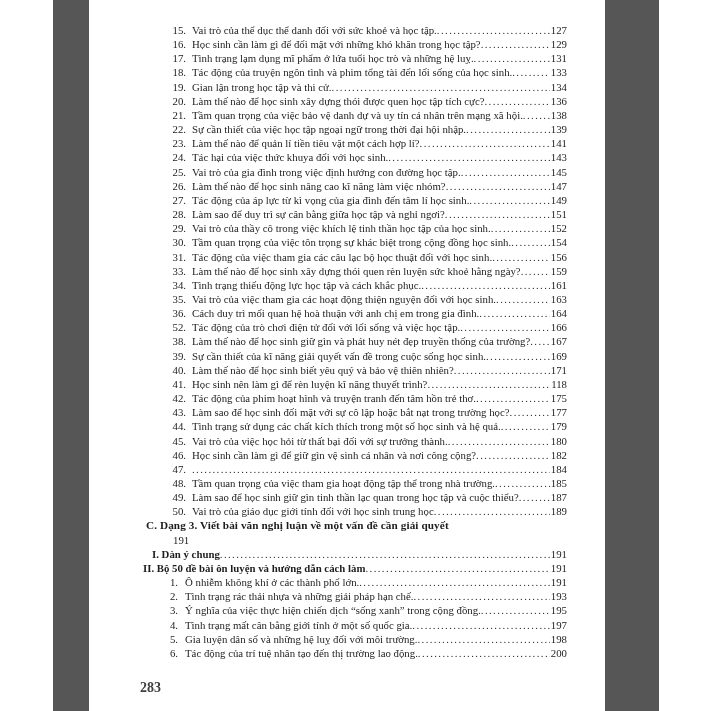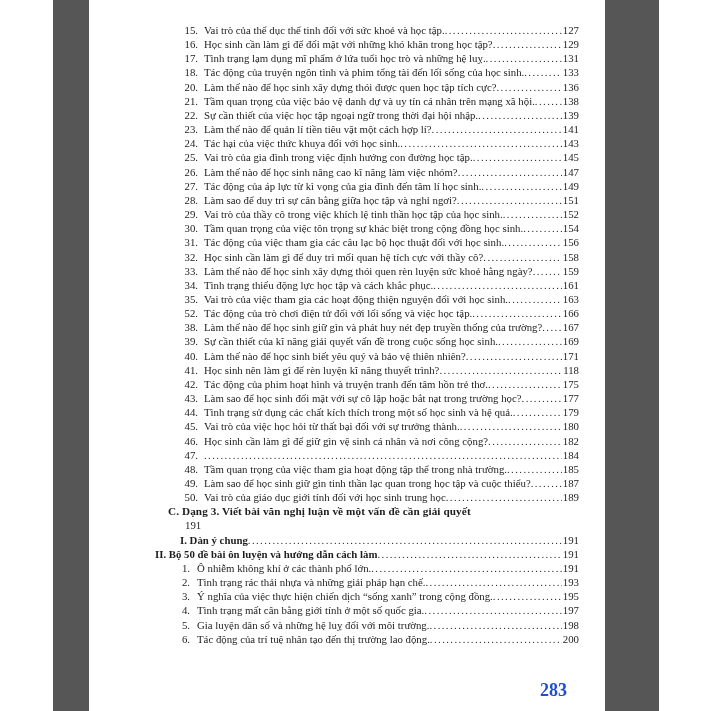--- a/index.html
+++ b/index.html
@@ -5,21 +5,21 @@
   html,body { margin:0; padding:0; }
   body {
     width:711px; height:711px; position:relative; overflow:hidden;
     background:#ffffff; color:#1d1d1d;
     font-family:"Liberation Serif","DejaVu Serif",serif;
   }
   .scan-bar { position:absolute; top:0; height:711px; background:#565656; }
   #bar-left  { left:53px;  width:36px; }
   #bar-right { left:605px; width:54px; }
 
-  #content { position:absolute; left:152px; top:23px; width:427px; }
+  #content { position:absolute; left:140px; top:23px; width:427px; }
 
   .row {
     display:flex; align-items:baseline;
     height:14.16px; line-height:14.16px;
     font-size:10.8px; white-space:nowrap; overflow:hidden;
   }
   .num { flex:0 0 52px; box-sizing:border-box; text-align:right; padding-right:6px; }
   .sub .num { flex:0 0 45px; padding-right:7px; }
   .title { flex:0 1 auto; min-width:0; overflow:hidden; }
   .bold { font-weight:bold; }
@@ -27,33 +27,33 @@
   .dots::after {
     content:"..........................................................................................................................................................";
     letter-spacing:1.4px;
   }
   .pg { flex:0 0 auto; padding-left:1px; }
 
   .heading-row { font-weight:bold; font-size:11.2px; letter-spacing:0.1px; }
 
   #footer {
     position:absolute; left:140px; top:680px; width:427px;
-    text-align:right; font-weight:bold; font-size:18px; color:#1d4ed8;
+    font-weight:bold; font-size:14px; color:#404040;
   }
 </style>
 </head>
 <body>
 
 <div id="bar-left" class="scan-bar"></div>
 <div id="bar-right" class="scan-bar"></div>
 
 <div id="content">
     <div class="row">
       <span class="num">15.</span>
-      <span class="title">Vai trò của thể dục thể tinh đối với sức khoẻ và học tập. </span>
+      <span class="title">Vai trò của thể dục thể danh đối với sức khoẻ và học tập. </span>
       <span class="dots"></span>
       <span class="pg">127</span>
     </div>
     <div class="row">
       <span class="num">16.</span>
       <span class="title">Học sinh cần làm gì để đối mặt với những khó khăn trong học tập?</span>
       <span class="dots"></span>
       <span class="pg">129</span>
     </div>
     <div class="row">
@@ -62,20 +62,26 @@
       <span class="dots"></span>
       <span class="pg">131</span>
     </div>
     <div class="row">
       <span class="num">18.</span>
       <span class="title">Tác động của truyện ngôn tình và phim tổng tài đến lối sống của học sinh. </span>
       <span class="dots"></span>
       <span class="pg">133</span>
     </div>
     <div class="row">
+      <span class="num">19.</span>
+      <span class="title">Gian lận trong học tập và thi cử. </span>
+      <span class="dots"></span>
+      <span class="pg">134</span>
+    </div>
+    <div class="row">
       <span class="num">20.</span>
       <span class="title">Làm thế nào để học sinh xây dựng thói được quen học tập tích cực? </span>
       <span class="dots"></span>
       <span class="pg">136</span>
     </div>
     <div class="row">
       <span class="num">21.</span>
       <span class="title">Tầm quan trọng của việc bảo vệ danh dự và uy tín cá nhân trên mạng xã hội. </span>
       <span class="dots"></span>
       <span class="pg">138</span>
@@ -134,44 +140,44 @@
       <span class="dots"></span>
       <span class="pg">154</span>
     </div>
     <div class="row">
       <span class="num">31.</span>
       <span class="title">Tác động của việc tham gia các câu lạc bộ học thuật đối với học sinh.</span>
       <span class="dots"></span>
       <span class="pg">156</span>
     </div>
     <div class="row">
-      <span class="num">32.</span>
-      <span class="title">Học sinh cần làm gì để duy trì mối quan hệ tích cực với thầy cô? </span>
-      <span class="dots"></span>
-      <span class="pg">158</span>
-    </div>
-    <div class="row">
       <span class="num">33.</span>
       <span class="title">Làm thế nào để học sinh xây dựng thói quen rèn luyện sức khoẻ hằng ngày?</span>
       <span class="dots"></span>
       <span class="pg">159</span>
     </div>
     <div class="row">
       <span class="num">34.</span>
       <span class="title">Tình trạng thiếu động lực học tập và cách khắc phục. </span>
       <span class="dots"></span>
       <span class="pg">161</span>
     </div>
     <div class="row">
       <span class="num">35.</span>
       <span class="title">Vai trò của việc tham gia các hoạt động thiện nguyện đối với học sinh. </span>
       <span class="dots"></span>
       <span class="pg">163</span>
     </div>
     <div class="row">
+      <span class="num">36.</span>
+      <span class="title">Cách duy trì mối quan hệ hoà thuận với anh chị em trong gia đình.</span>
+      <span class="dots"></span>
+      <span class="pg">164</span>
+    </div>
+    <div class="row">
       <span class="num">52.</span>
       <span class="title">Tác động của trò chơi điện tử đối với lối sống và việc học tập. </span>
       <span class="dots"></span>
       <span class="pg">166</span>
     </div>
     <div class="row">
       <span class="num">38.</span>
       <span class="title">Làm thế nào để học sinh giữ gìn và phát huy nét đẹp truyền thống của trường? </span>
       <span class="dots"></span>
       <span class="pg">167</span>
@@ -240,29 +246,29 @@
       <span class="title">Làm sao để học sinh giữ gìn tinh thần lạc quan trong học tập và cuộc thiểu? </span>
       <span class="dots"></span>
       <span class="pg">187</span>
     </div>
     <div class="row">
       <span class="num">50.</span>
       <span class="title">Vai trò của giáo dục giới tính đối với học sinh trung học</span>
       <span class="dots"></span>
       <span class="pg">189</span>
     </div>
-    <div class="row heading-row" style="margin-left: 16px;">
+    <div class="row heading-row" style="margin-left: 6px;">
       <span class="title">C. Dạng 3. Viết bài văn nghị luận về một vấn đề cần giải quyết</span>
     </div>
     <div class="row" style="margin-left: 32px; flex-direction: column;">
       <span class="title bold">(trong đời sống xã hội) </span>
       <span class="dots"></span>
       <span class="pg">191</span>
     </div>
-    <div class="row" style="margin-left: 28px;">
+    <div class="row" style="margin-left: 12px;">
       <span class="title bold">I. Dàn ý chung </span>
       <span class="dots"></span>
       <span class="pg">191</span>
     </div>
     <div class="row" style="margin-left: 3px; justify-content: space-between;">
       <span class="title bold">II. Bộ 50 đề bài ôn luyện và hướng dẫn cách làm </span>
       <span class="dots"></span>
       <span class="pg">191</span>
     </div>
     <div class="row sub">

